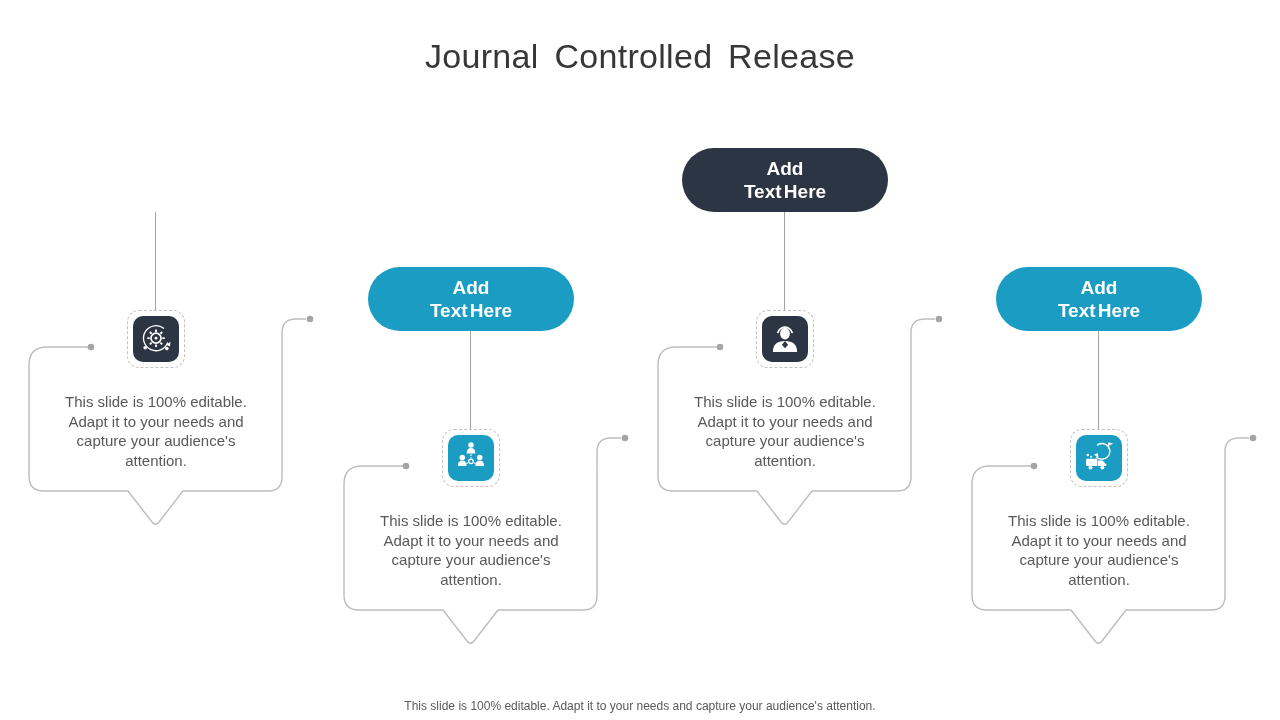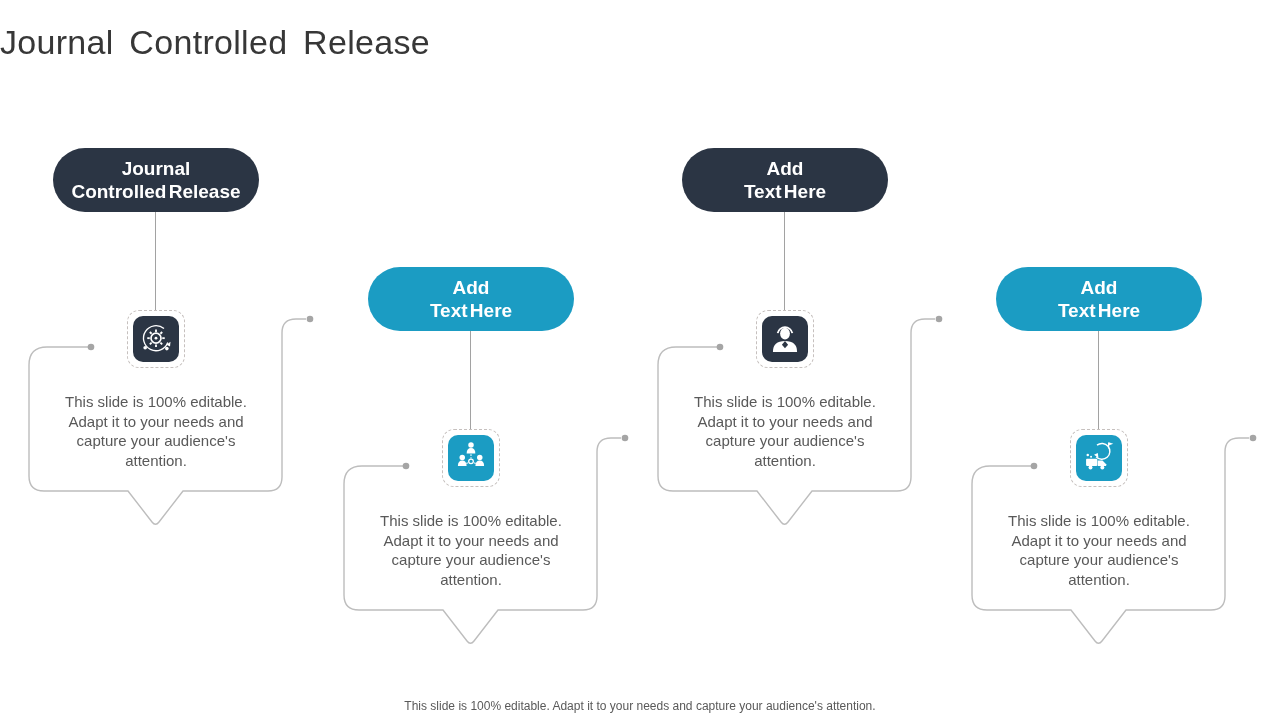--- a/index.html
+++ b/index.html
@@ -1,18 +1,18 @@
 <!DOCTYPE html>
 <html><head>
 <meta charset="utf-8">
 <style>
   html,body{margin:0;padding:0;background:#fff;}
   .stage{position:relative;width:1280px;height:720px;background:#ffffff;overflow:hidden;
          font-family:"Liberation Sans",sans-serif;}
-  .title{position:absolute;top:22px;left:0;width:100%;text-align:left;
+  .title{position:absolute;top:36px;left:0;width:100%;text-align:center;
          font-size:34px;line-height:40px;color:#373737;word-spacing:6px;letter-spacing:.3px;}
   .column{position:absolute;width:290px;height:430px;}
   .col1{left:28px;top:148px;}
   .col2{left:343px;top:267px;}
   .col3{left:657px;top:148px;}
   .col4{left:971px;top:267px;}
   .pill{position:absolute;left:25px;top:0;width:206px;height:64px;border-radius:32px;
         display:flex;align-items:center;justify-content:center;text-align:center;
         color:#ffffff;font-weight:bold;font-size:19px;line-height:23px;word-spacing:-3px;}
   .pill::before{content:"";position:absolute;left:-3px;top:-6px;width:100%;height:100%;
@@ -39,23 +39,20 @@
   .collar-dark{fill:#2b3544;}
 </style>
 </head>
 <body>
 
 <div class="stage">
 
   <div class="title">Journal Controlled Release</div>
 
   <div class="column col1 theme-dark">
-    <div class="pill">
-      <div class="pill-text"><span>Journal</span><br><span>Controlled Release</span></div>
-    </div>
     <div class="connector"></div>
     <svg class="bubble-svg" viewBox="0 0 290 215">
       <path class="bubble-path" d="M 63 32 L 19 32 Q 1 32 1 50 L 1 161 Q 1 176 16 176 L 100 176 L 124 207 Q 127.5 211.5 131 207 L 155 176 L 240 176 Q 254 176 254 162 L 254 18 Q 254 4 268 4 L 278 4"></path>
       <circle class="bubble-dot" cx="63" cy="32" r="3.3"></circle>
       <circle class="bubble-dot" cx="282" cy="4" r="3.3"></circle>
     </svg>
     <div class="icon-outer">
       <div class="icon-square">
         <svg width="40" height="40" viewBox="0 0 48 48">
           <g stroke="#ffffff" fill="none">

